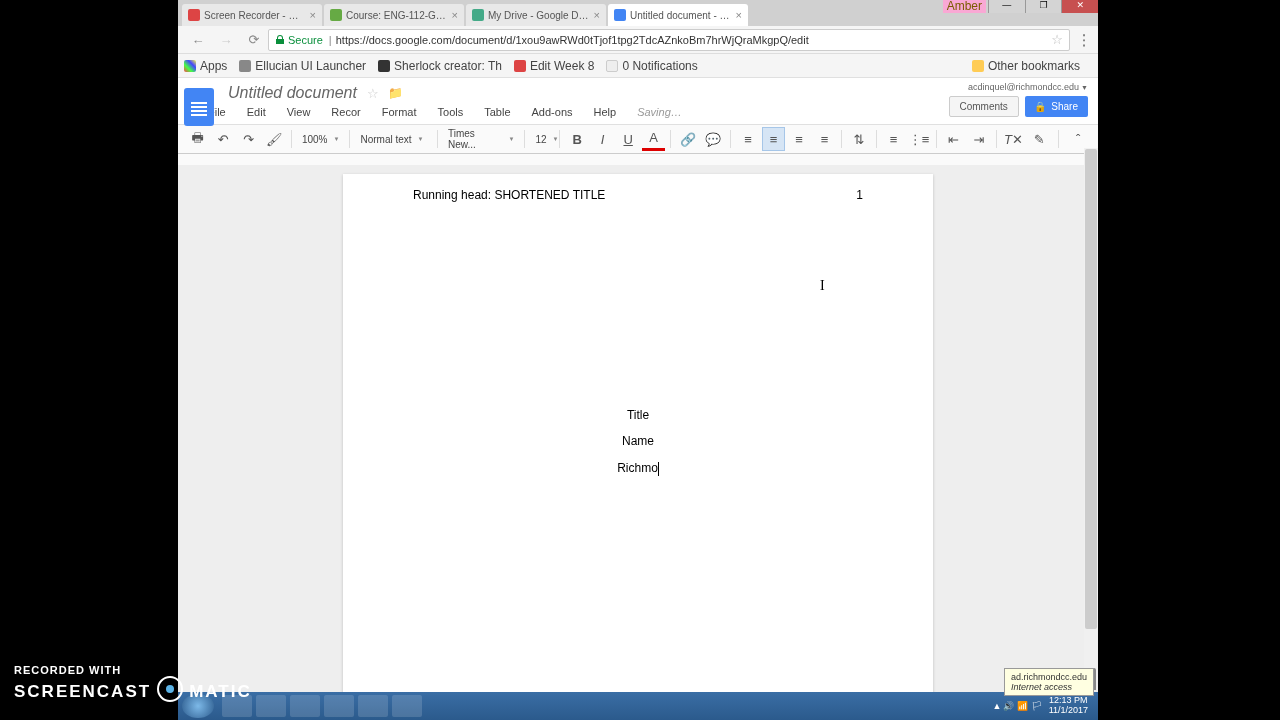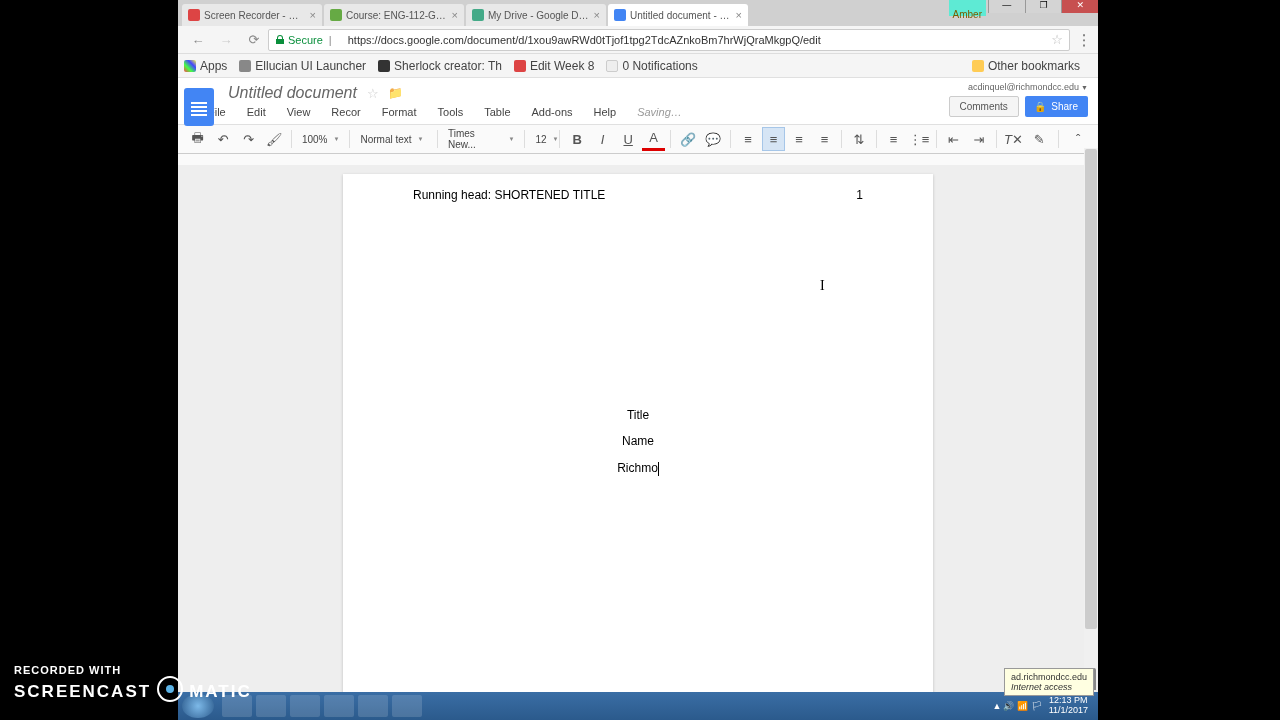--- a/index.html
+++ b/index.html
@@ -1,21 +1,21 @@
 <!DOCTYPE html>
 <html><head>
 <meta charset="utf-8">
 <style>
 *{margin:0;padding:0;box-sizing:border-box;font-family:Arial,sans-serif}
 body{background:#000;width:1280px;height:720px;overflow:hidden;position:relative}
 .viewport{position:absolute;left:178px;top:0;width:920px;height:720px;background:#fff}
 .win-controls{position:absolute;right:0;top:0;width:110px;height:13px;background:#d4d4d4;display:flex}
 .win-btn{flex:1;height:13px;border-left:1px solid #999;font-size:9px;text-align:center;line-height:10px}
 .win-btn.close{background:#c75050;color:#fff}
-.user-badge{position:absolute;right:112px;top:0;height:13px;background:#5eead4;font-size:10px;padding:8px 4px;line-height:13px;color:#7a5c00}
+.user-badge{position:absolute;right:112px;top:0;height:13px;background:#f9a8d4;font-size:12px;padding:0 4px;line-height:13px;color:#7a5c00}
 .tabs{height:26px;background:#d0d0d0;display:flex;align-items:flex-end;padding-left:4px}
 .tab{height:22px;background:#e8e8e8;border-radius:3px 3px 0 0;margin-right:2px;padding:0 6px;display:flex;align-items:center;font-size:10px;color:#555;min-width:130px;max-width:140px;position:relative}
 .tab.active{background:#ffffff}
 .tab-ico{width:12px;height:12px;margin-right:4px;border-radius:2px}
 .tab-close{margin-left:auto;font-size:11px;color:#888;padding-left:4px}
 .tab-txt{white-space:nowrap;overflow:hidden;text-overflow:ellipsis;flex:1}
 .addr-bar{height:28px;background:#f5f5f5;display:flex;align-items:center;padding:0 6px;border-bottom:1px solid #ddd}
 .nav-ico{width:16px;height:16px;margin:0 6px;color:#888;font-size:13px;display:flex;align-items:center;justify-content:center}
 .url-box{flex:1;height:22px;background:#fff;border:1px solid #ccc;border-radius:2px;display:flex;align-items:center;padding:0 6px;font-size:11px;color:#333}
 .secure{color:#0a8f3c;margin-right:6px;display:flex;align-items:center;gap:3px}
@@ -109,21 +109,21 @@
     <div class="nav-ico" style="color:#ccc">→</div>
     <div class="nav-ico">⟳</div>
     <div class="url-box">
       <span class="secure">
         <svg class="lock-ico" viewBox="0 0 10 10">
             <path fill="#0a8f3c" d="M2 4V3a3 3 0 016 0v1h1v5H1V4h1zm1 0h4V3a2 2 0 00-4 0v1z"></path>
           </svg>
         <span>Secure</span>
       </span>
       <span style="color:#888">|</span>
-      <span style="margin-left:16px">https://docs.google.com/document/d/1xou9awRWd0tTjof1tpg2TdcAZnkoBm7hrWjQraMkgpQ/edit</span>
+      <span style="margin-left:4px">https://docs.google.com/document/d/1xou9awRWd0tTjof1tpg2TdcAZnkoBm7hrWjQraMkgpQ/edit</span>
       <span class="url-star">☆</span>
     </div>
     <div class="menu-dots">⋮</div>
   </div>
 
   <div class="bm-bar">
     <div class="bm-item">
       <span class="bm-ico" style="background:linear-gradient(45deg,#f44,#4f4,#44f,#ff4)"></span>
       <span>Apps</span>
     </div>

